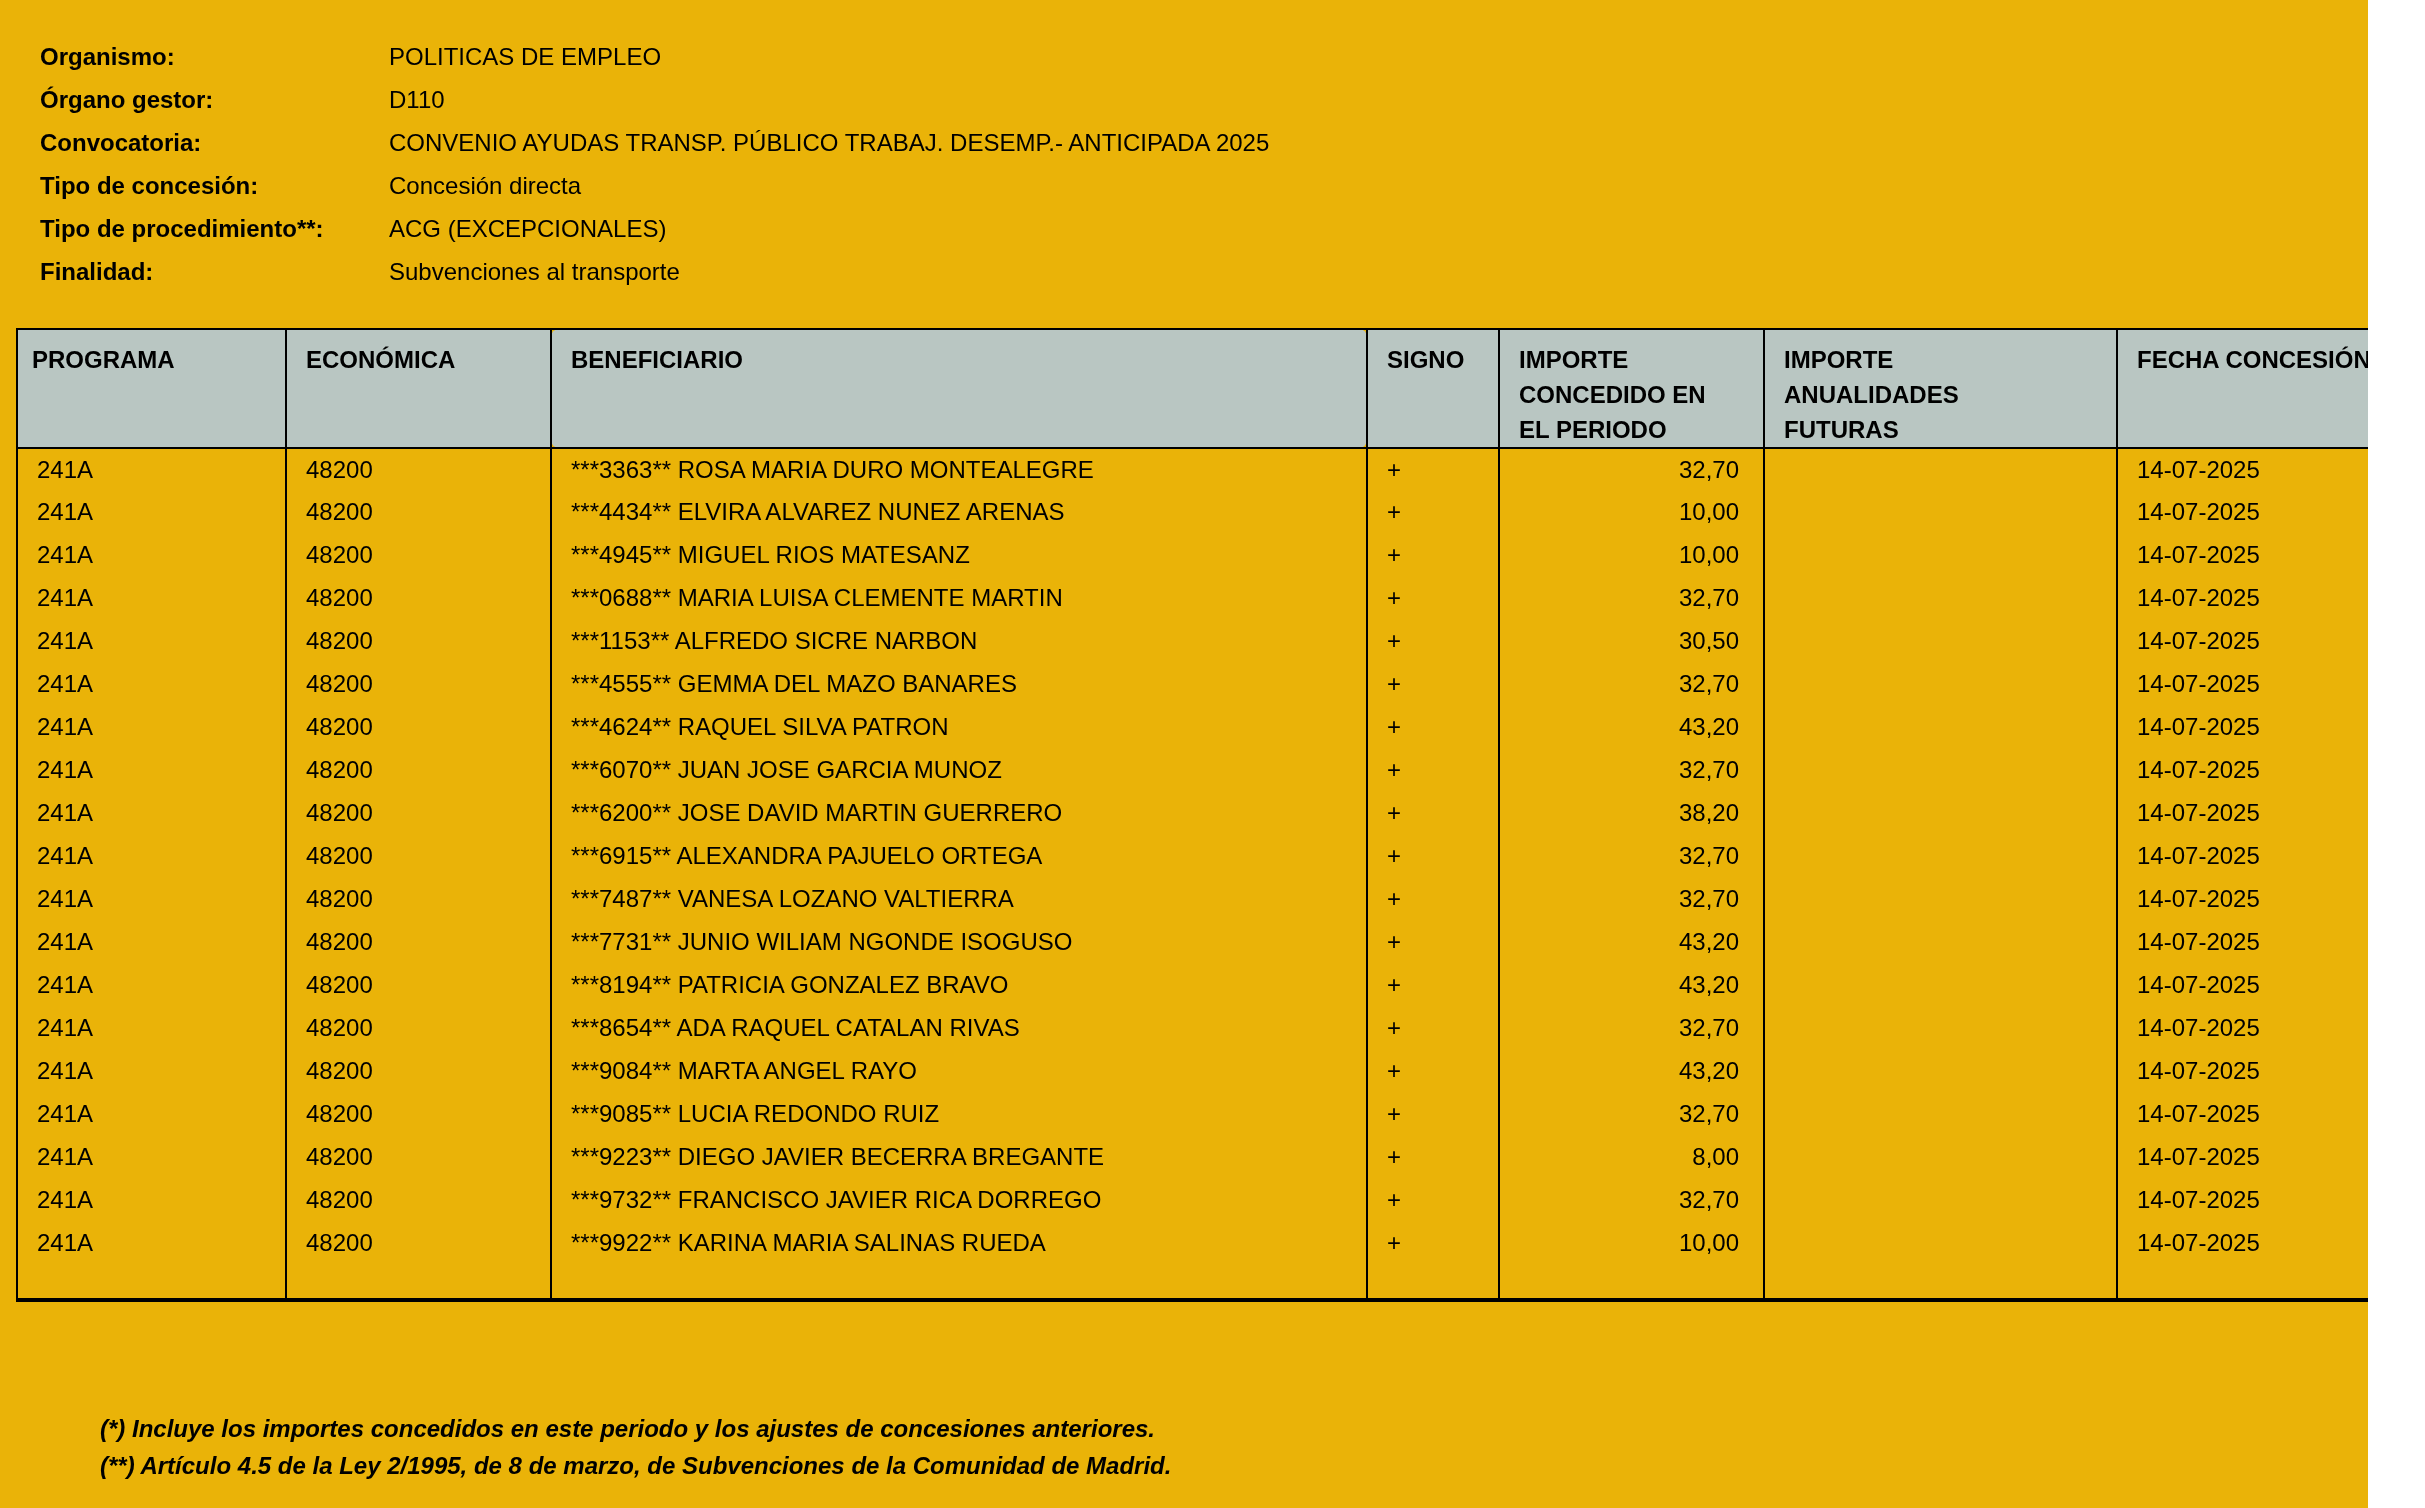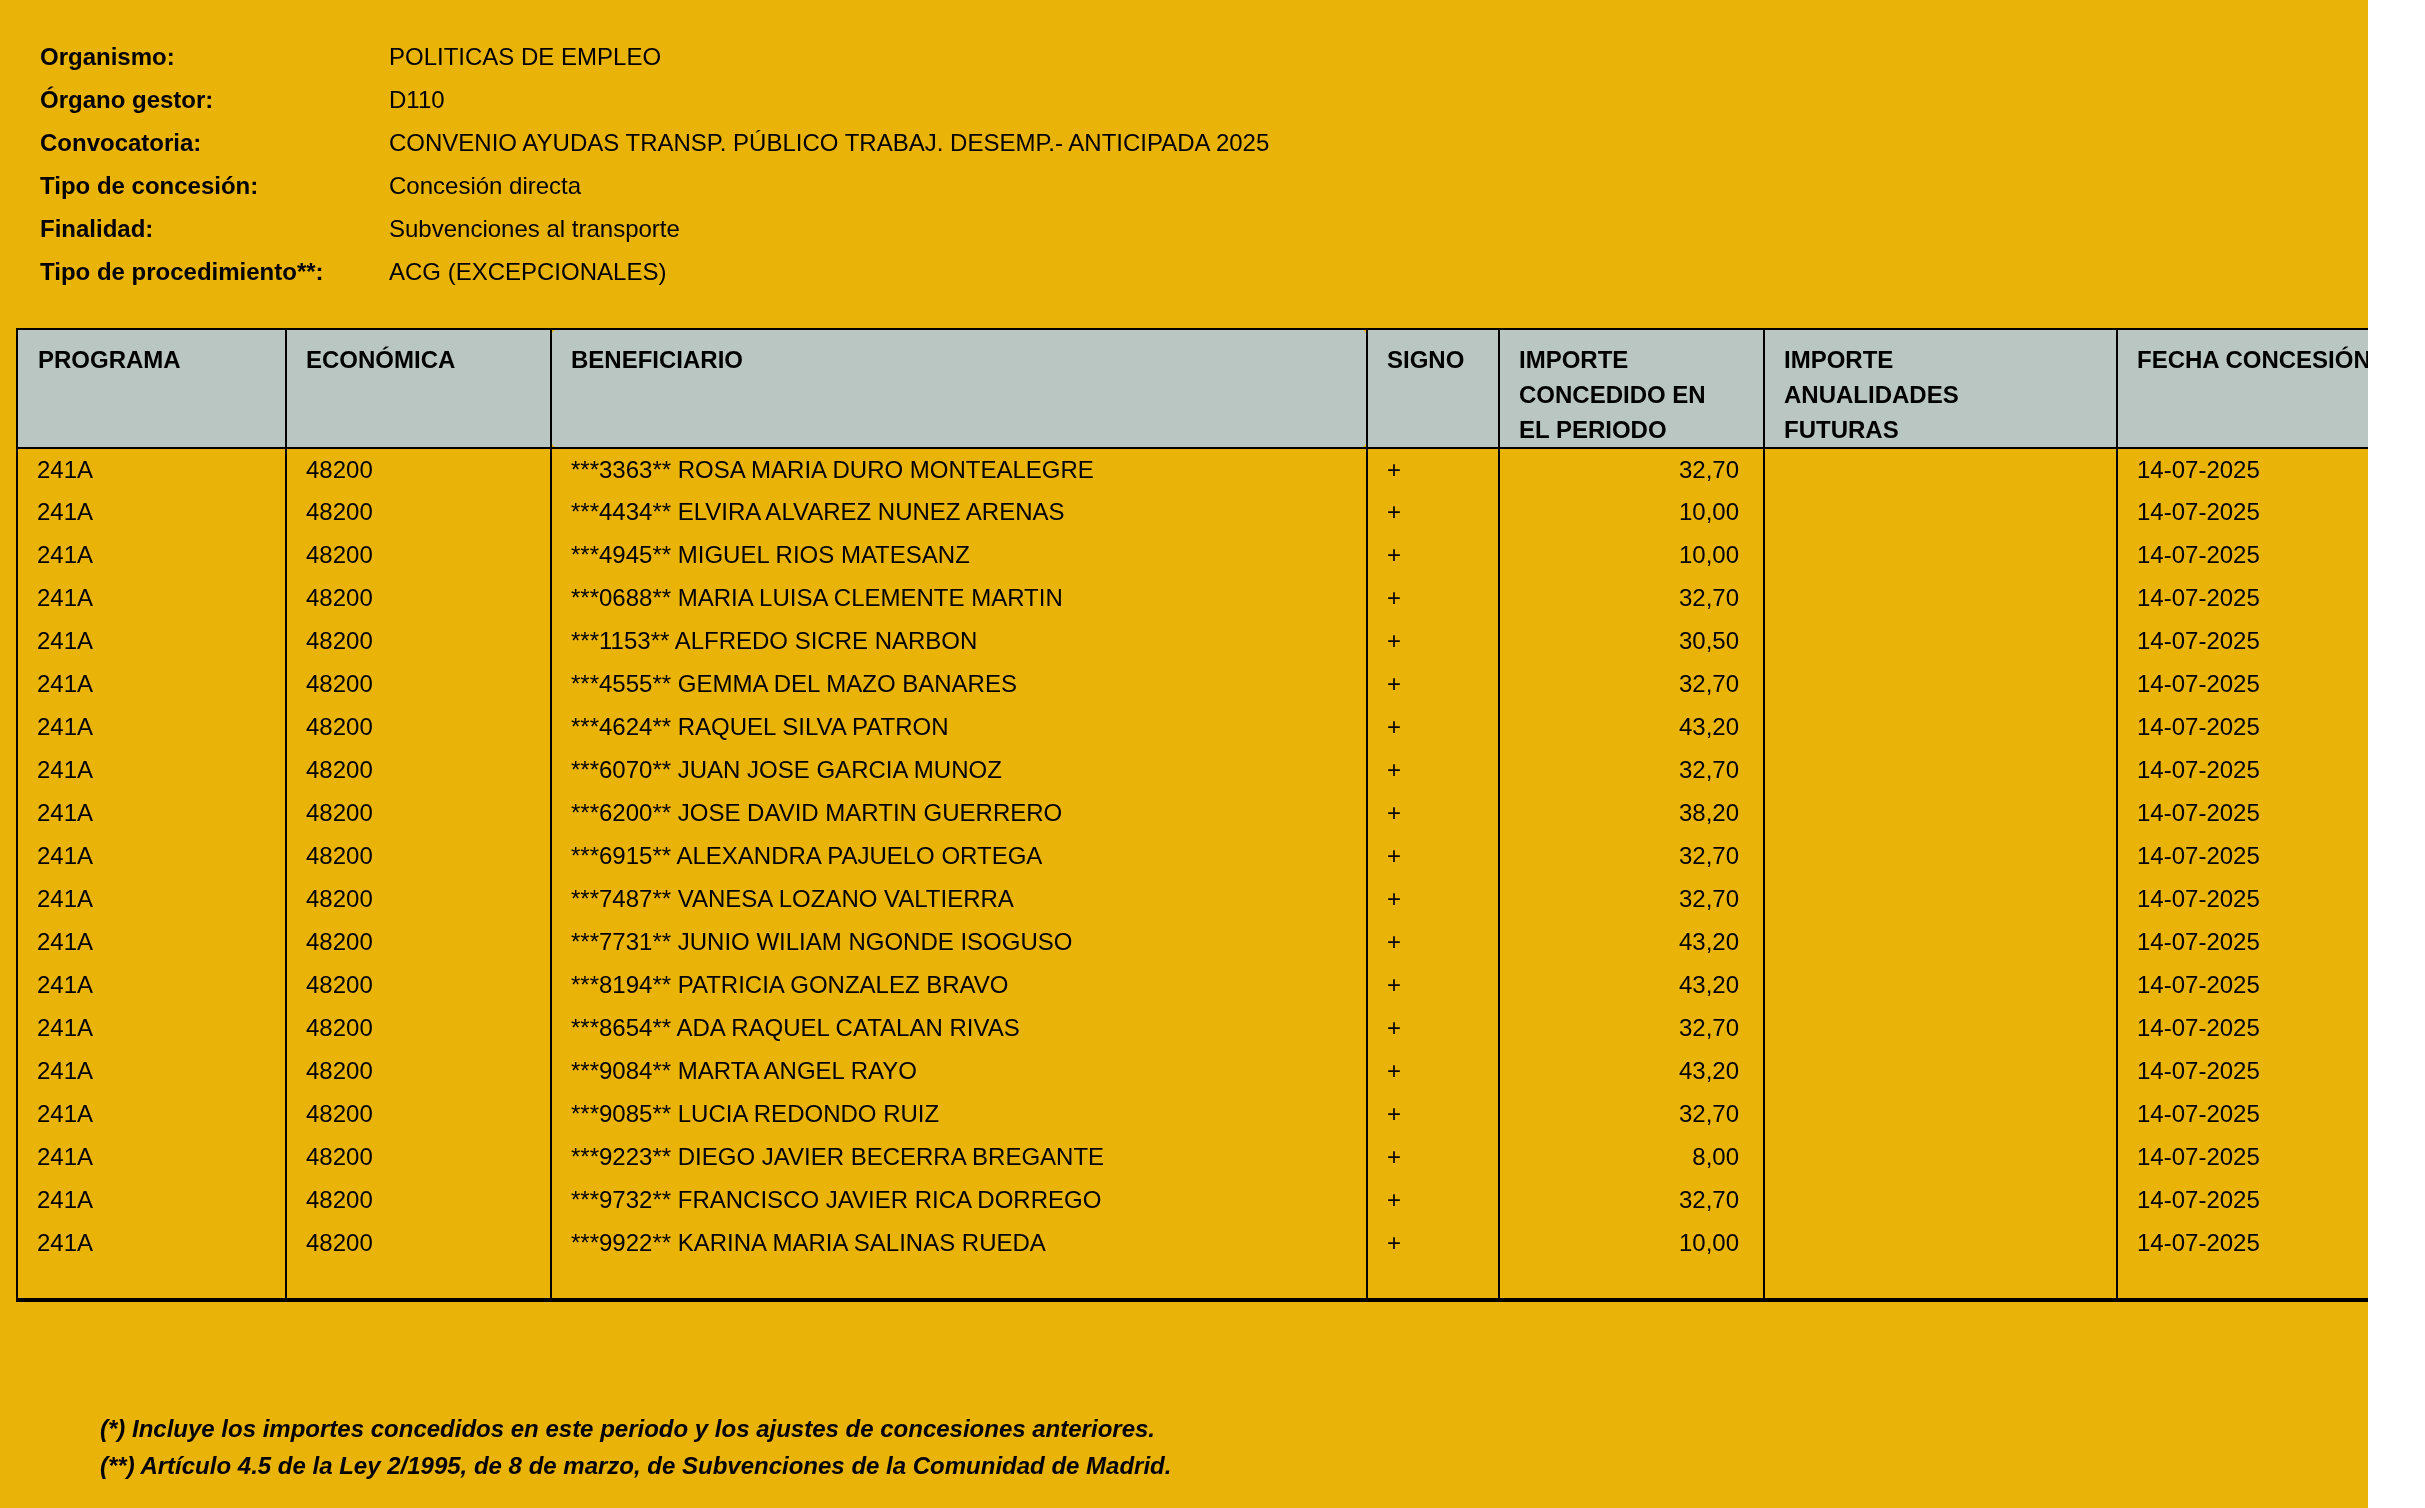--- a/index.html
+++ b/index.html
@@ -58,21 +58,21 @@
     text-align: left;
     font-size: 24px;
     font-weight: bold;
     line-height: 35px;
     padding: 11.8px 11.8px 0 19px;
     white-space: pre-line;
     border-left: 2.2px solid #000;
     border-right: 2.2px solid #000;
     border-bottom: 2.9px solid #000;
   }
-  .grant-table th.first { padding-left: 20px; }
+  .grant-table th.first { padding-left: 14px; }
 
   .grant-table td {
     height: 43px;
     font-size: 24px;
     vertical-align: middle;
     padding: 0 0 0 19px;
     white-space: nowrap;
     overflow: hidden;
     border-left: 2.2px solid #000;
     border-right: 2.2px solid #000;
@@ -112,26 +112,26 @@
     </div>
     <div class="info-line">
       <span class="info-label">Convocatoria:</span>
       <span class="info-value">CONVENIO AYUDAS TRANSP. PÚBLICO TRABAJ. DESEMP.- ANTICIPADA 2025</span>
     </div>
     <div class="info-line">
       <span class="info-label">Tipo de concesión:</span>
       <span class="info-value">Concesión directa</span>
     </div>
     <div class="info-line">
+      <span class="info-label">Tipo de procedimiento**:</span>
+      <span class="info-value">ACG (EXCEPCIONALES)</span>
+    </div>
+    <div class="info-line">
       <span class="info-label">Finalidad:</span>
       <span class="info-value">Subvenciones al transporte</span>
-    </div>
-    <div class="info-line">
-      <span class="info-label">Tipo de procedimiento**:</span>
-      <span class="info-value">ACG (EXCEPCIONALES)</span>
     </div>
   </div>
 
   <table class="grant-table">
     <colgroup>
       <col class="c1">
         <col class="c2">
         <col class="c3">
         <col class="c4">
       <col class="c5">

